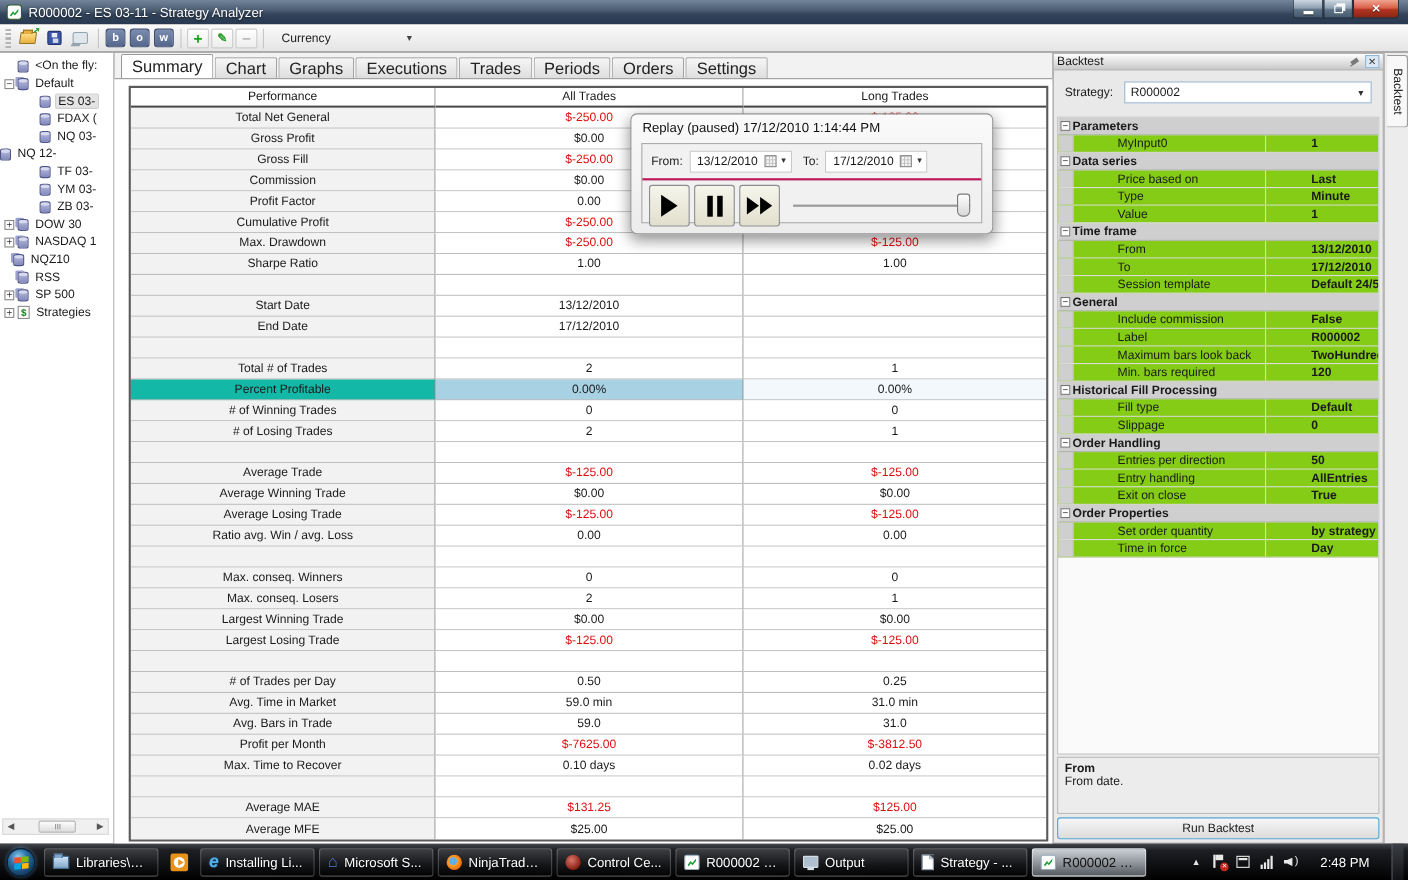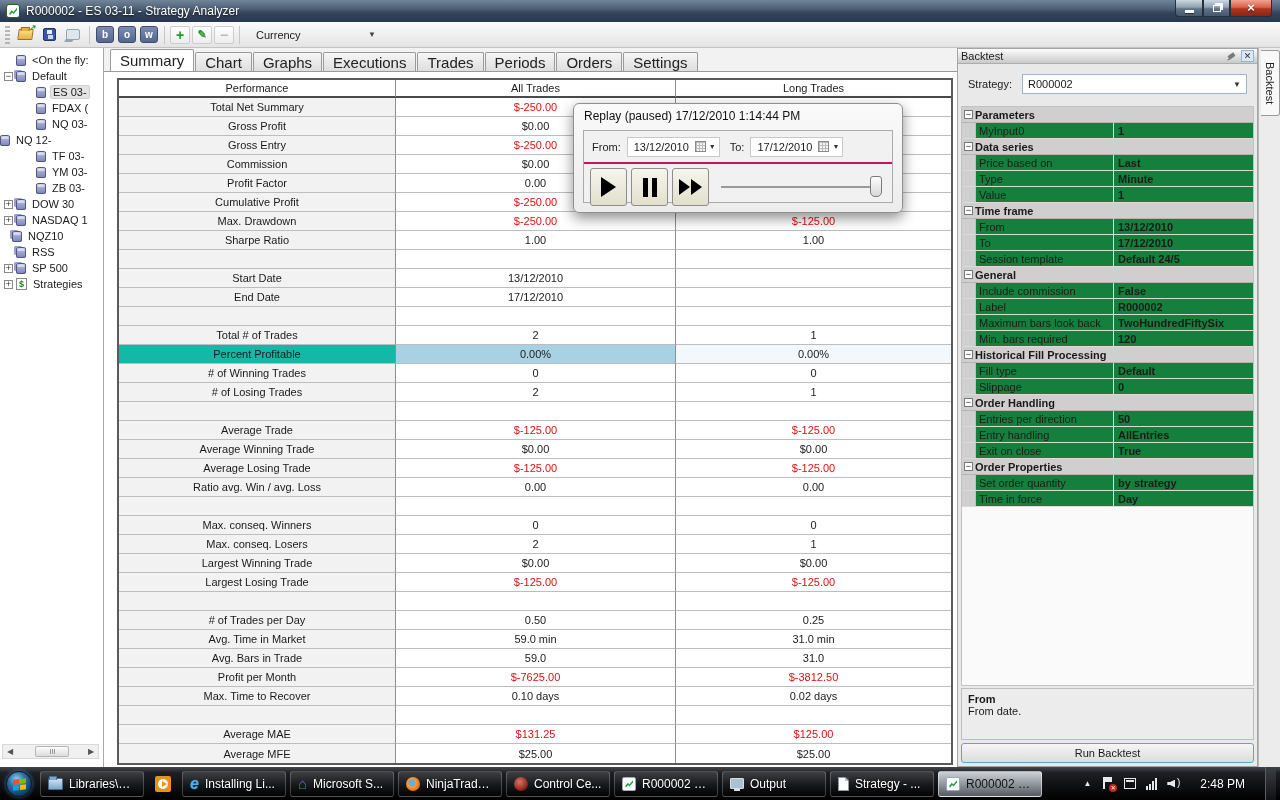--- a/index.html
+++ b/index.html
@@ -125,21 +125,21 @@
   .pin-ico{width:12px;height:12px;position:relative;margin-right:3px;}
   .pin-ico::before{content:"";position:absolute;left:2px;top:4px;width:7px;height:4px;background:#7a7a7a;transform:rotate(-35deg);}
   .pin-ico::after{content:"";position:absolute;left:1px;top:8px;width:6px;height:1px;background:#7a7a7a;transform:rotate(-35deg);}
   .x-ico{width:13px;height:12px;border:1px solid #8fb6d8;background:#dce9f4;color:#333;font-size:9px;line-height:10px;text-align:center;}
   #bt-strategy{height:40px;display:flex;align-items:center;padding:0 10px;gap:10px;}
   #bt-strategy .combo{flex:1;height:20px;background:#fff;border:1px solid #9cb5cc;display:flex;align-items:center;justify-content:space-between;padding:0 5px;}
   #bt-strategy .combo .arrow{font-size:8px;color:#333;}
   #propgrid{position:absolute;left:3px;right:3px;top:57px;bottom:80px;background:#fafafa;border:1px solid #c2c2c2;overflow:hidden;}
   .pg-group{display:flex;height:16px;background:#cfcfcf;border-bottom:1px solid #b4b4b4;align-items:center;font-weight:bold;}
   .pg-group .gbox{width:9px;height:9px;border:1px solid #777;background:#fff;font-size:9px;line-height:7px;text-align:center;margin:0 2px;font-weight:normal;}
-  .pg-row{display:flex;height:16px;background:#15803d;border-bottom:1px solid #dadada;}
+  .pg-row{display:flex;height:16px;background:#84cc16;border-bottom:1px solid #dadada;gap:37px;}
   .pg-gut{width:14px;background:#cfcfcf;border-right:1px solid #c0c0c0;flex:none;}
   .pg-name{width:138px;padding-left:3px;display:flex;align-items:center;border-right:1px solid #dadada;white-space:nowrap;overflow:hidden;flex:none;}
   .pg-val{flex:1;padding-left:4px;font-weight:bold;display:flex;align-items:center;white-space:nowrap;overflow:hidden;}
   #bt-desc{position:absolute;left:3px;right:3px;bottom:26px;height:52px;background:#ececec;border:1px solid #bdbdbd;padding:4px 6px;}
   #bt-desc .dt{font-weight:bold;}
   #run-btn{position:absolute;left:3px;right:3px;bottom:3px;height:20px;border:1px solid #55a7d6;border-radius:3px;
     background:linear-gradient(180deg,#f6f6f6,#dcdcdc);display:flex;align-items:center;justify-content:center;font-size:11px;}
 
   
   #sidetab-strip{position:absolute;left:1258px;top:48px;width:22px;height:719px;background:#ececec;border-left:1px solid #b5b5b5;}
@@ -340,31 +340,31 @@
       <div class="tab">Settings</div>
     </div>
   <div id="content">
     <div id="perf-table">
         <div class="t-row head">
           <div class="cell lbl">Performance</div>
           <div class="cell vall">All Trades</div>
           <div class="cell vlong">Long Trades</div>
         </div>
         <div class="t-row">
-          <div class="cell lbl">Total Net Summary</div>
+          <div class="cell lbl">Total Net General</div>
           <div class="cell vall red">$-250.00</div>
           <div class="cell vlong red">$-125.00</div>
         </div>
         <div class="t-row">
           <div class="cell lbl">Gross Profit</div>
           <div class="cell vall">$0.00</div>
           <div class="cell vlong"></div>
         </div>
         <div class="t-row">
-          <div class="cell lbl">Gross Entry</div>
+          <div class="cell lbl">Gross Fill</div>
           <div class="cell vall red">$-250.00</div>
           <div class="cell vlong"></div>
         </div>
         <div class="t-row">
           <div class="cell lbl">Commission</div>
           <div class="cell vall">$0.00</div>
           <div class="cell vlong"></div>
         </div>
         <div class="t-row">
           <div class="cell lbl">Profit Factor</div>

